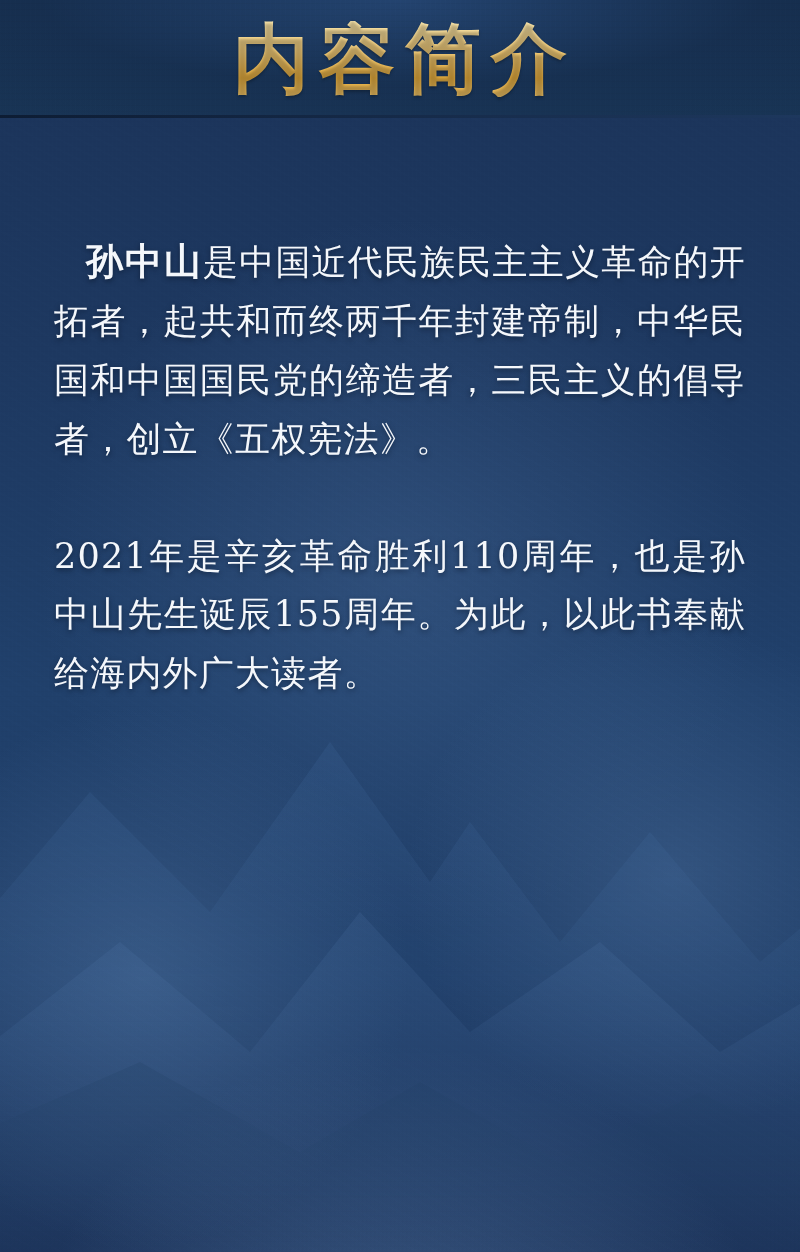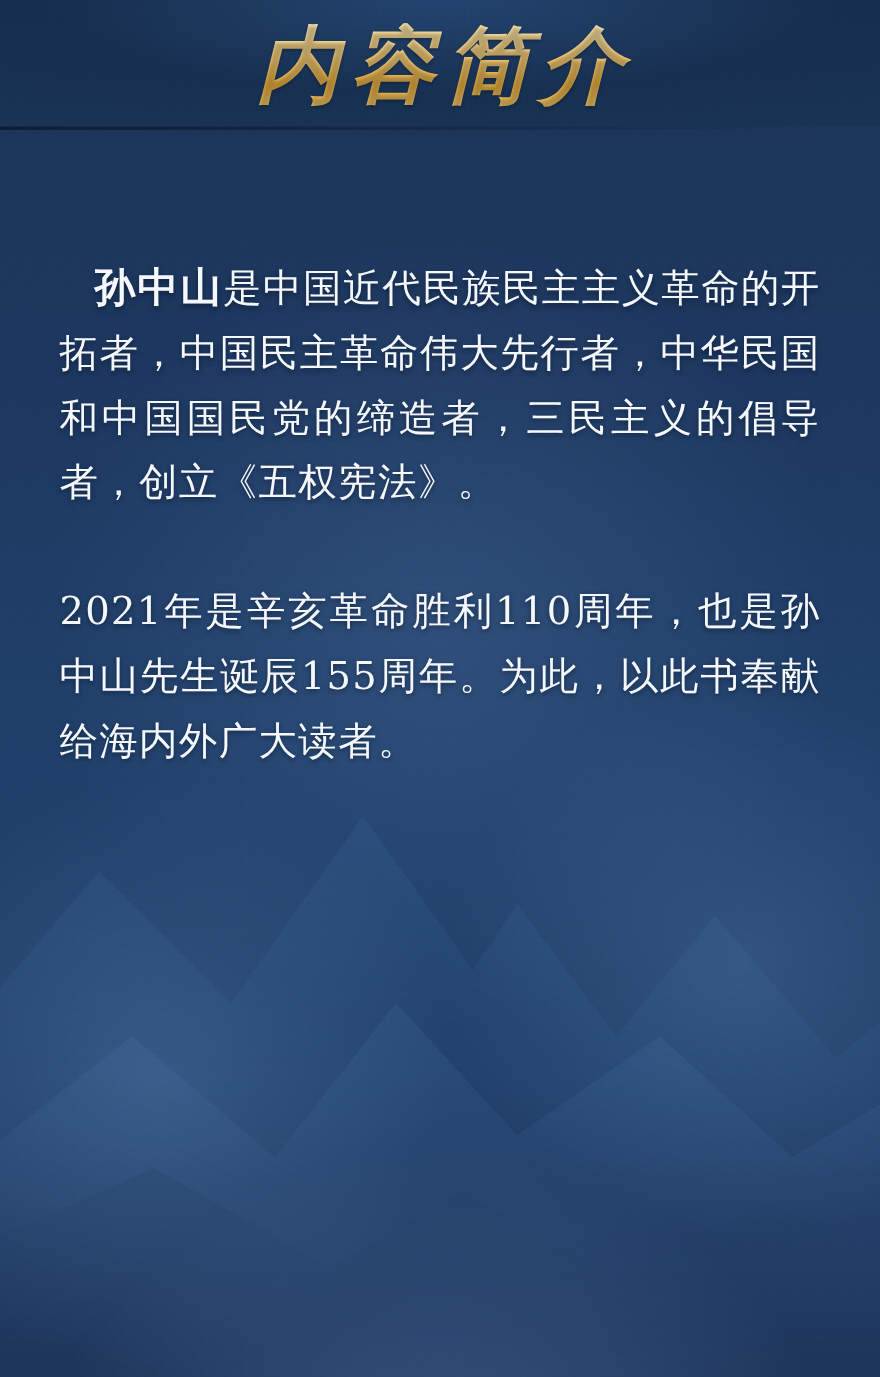--- a/index.html
+++ b/index.html
@@ -56,21 +56,20 @@
     position: relative;
     height: 118px;
     box-sizing: border-box;
     background:
       radial-gradient(ellipse 75% 120% at 50% 0%, rgba(40,74,122,0.75) 0%, rgba(22,44,78,0.45) 60%, rgba(20,40,72,0.15) 100%),
       linear-gradient(180deg, #16304f 0%, #193657 100%);
     display: flex;
     align-items: center;
     justify-content: center;
     z-index: 3;
-    font-style: italic;
   }
   .header-band .texture-h {
     position: absolute;
     inset: 0;
     opacity: 0.35;
     background-image:
       repeating-linear-gradient(90deg, rgba(255,255,255,0.04) 0 1px, rgba(0,0,0,0.0) 1px 5px),
       repeating-linear-gradient(0deg, rgba(0,0,0,0.07) 0 1px, rgba(255,255,255,0.0) 1px 6px);
     mix-blend-mode: overlay;
     pointer-events: none;
@@ -154,19 +153,19 @@
   </svg>
 
   <div class="header-band">
     <div class="texture-h"></div>
     <h1 class="title">内容简介</h1>
     <div class="header-divider"></div>
   </div>
 
   <div class="body-area">
 
-    <p class="para p1"><span class="lead-name">孙中山</span><span>是中国近代民族民主主义革命的开拓者，中国民主革命伟大先行者，中华民国和中国国民党的缔造者，三民主义的倡导者，创立《五权宪法》。</span></p>
+    <p class="para p1"><span class="lead-name">孙中山</span><span>是中国近代民族民主主义革命的开拓者，起共和而终两千年封建帝制，中华民国和中国国民党的缔造者，三民主义的倡导者，创立《五权宪法》。</span></p>
 
 
     <p class="para p3"><span>2021年是辛亥革命胜利110周年，也是孙中山先生诞辰155周年。为此，以此书奉献给海内外广大读者。</span></p>
 
   </div>
 </div>
 
 </body></html>

